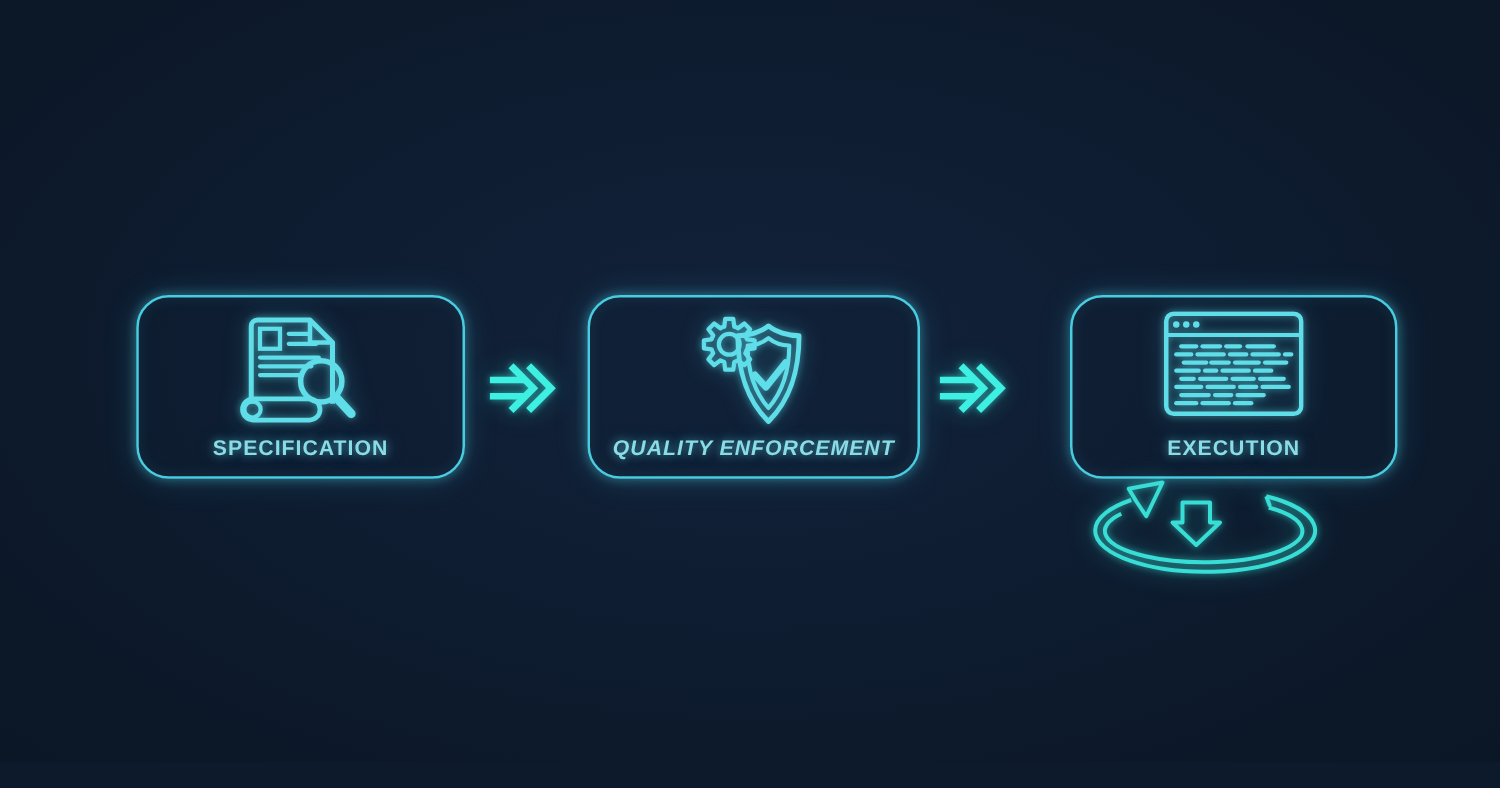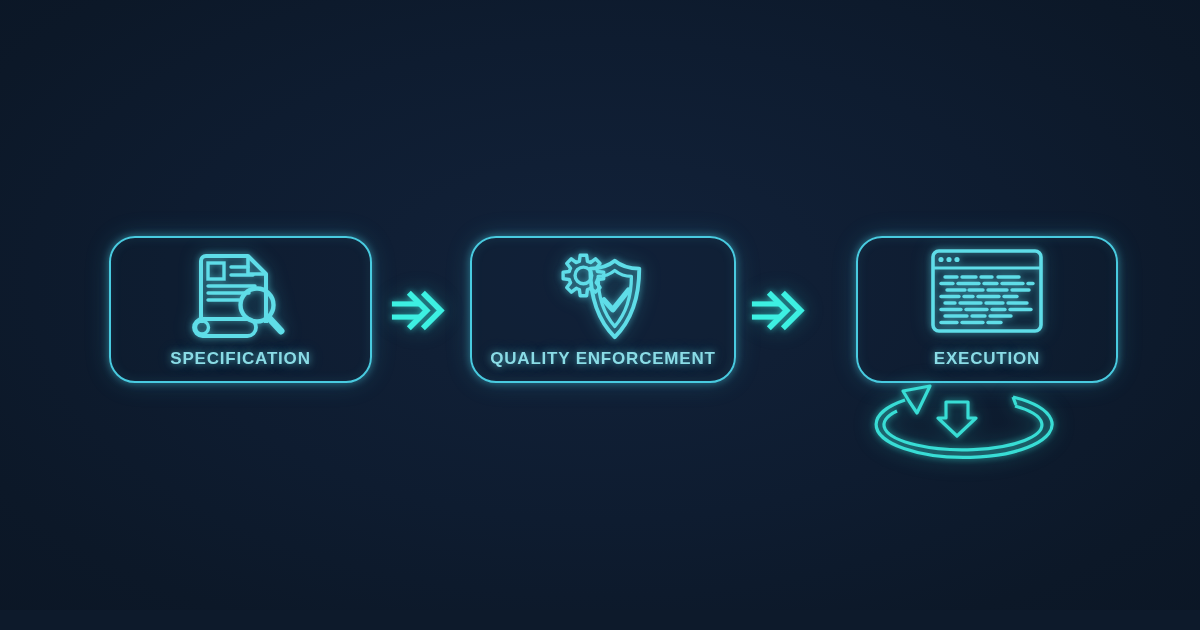--- a/index.html
+++ b/index.html
@@ -16,21 +16,21 @@
   .node{
     position:absolute;top:236px;height:147px;
     border:2px solid #49cbe0;border-radius:26px;
     box-sizing:border-box;
     display:flex;flex-direction:column;align-items:center;justify-content:flex-end;
     box-shadow:0 0 9px rgba(77,214,235,.45), 0 0 26px rgba(60,190,220,.18),
                inset 0 0 12px rgba(77,214,235,.10);
     background:rgba(16,32,52,.25);
   }
   .node-1{left:109px;width:263px;}
-  .node-2{left:470px;width:266px;}
+  .node-2{left:470px;width:266px;font-style:italic;}
   .node-3{left:856px;width:262px;}
   .node-icon{
     position:absolute;top:11px;left:0;right:0;
     display:flex;justify-content:center;align-items:flex-start;
   }
   .node-icon svg{
     filter:drop-shadow(0 0 3px rgba(95,221,232,.55)) drop-shadow(0 0 9px rgba(60,200,225,.30));
   }
   .node-label{
     margin-bottom:12px;

